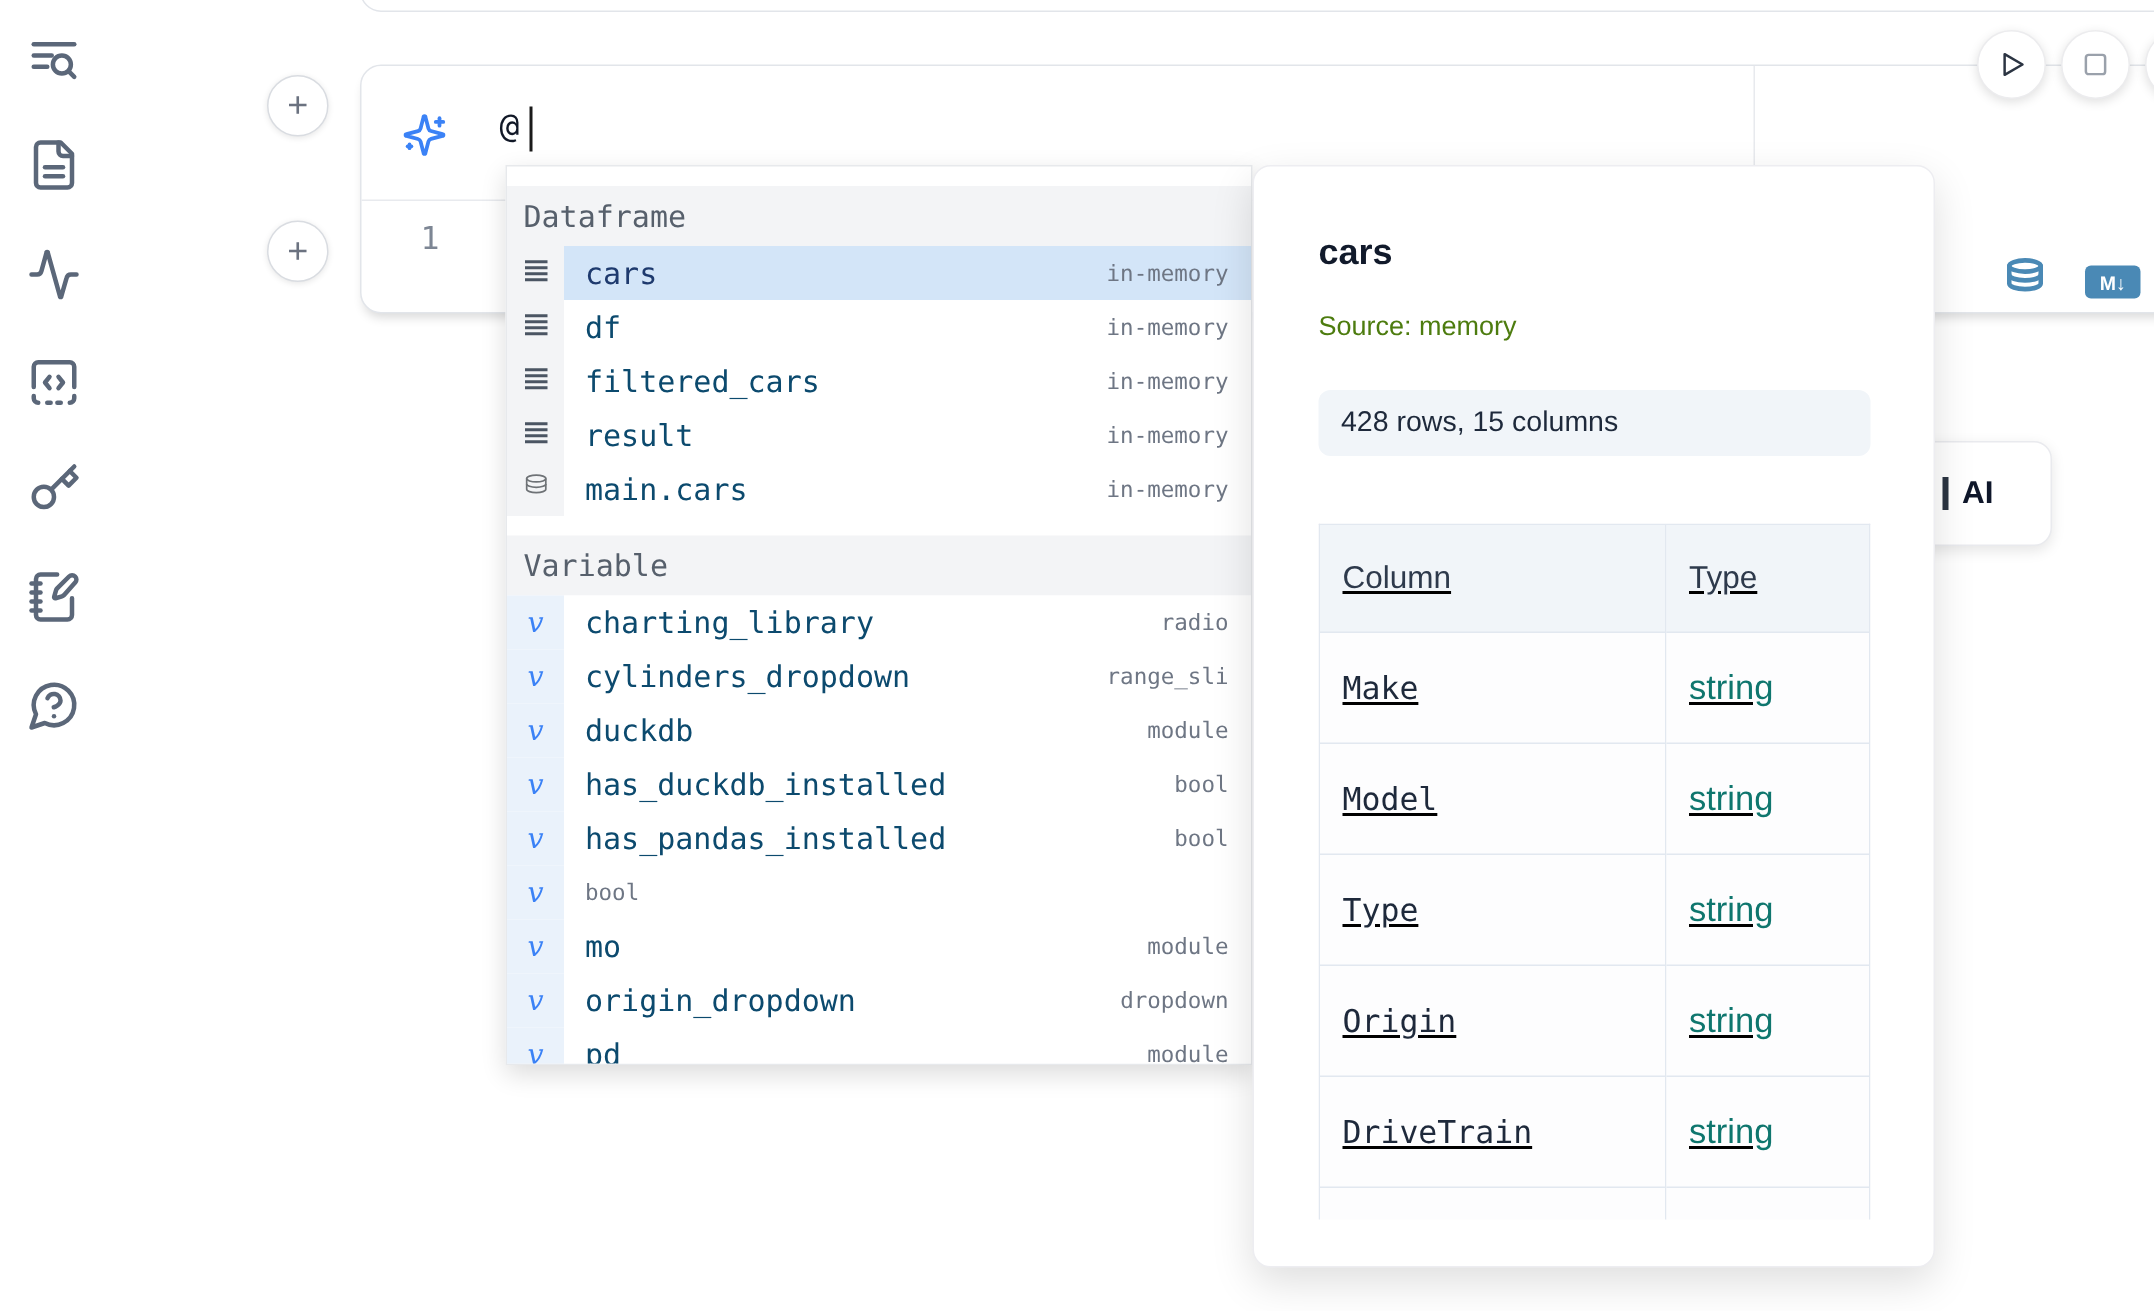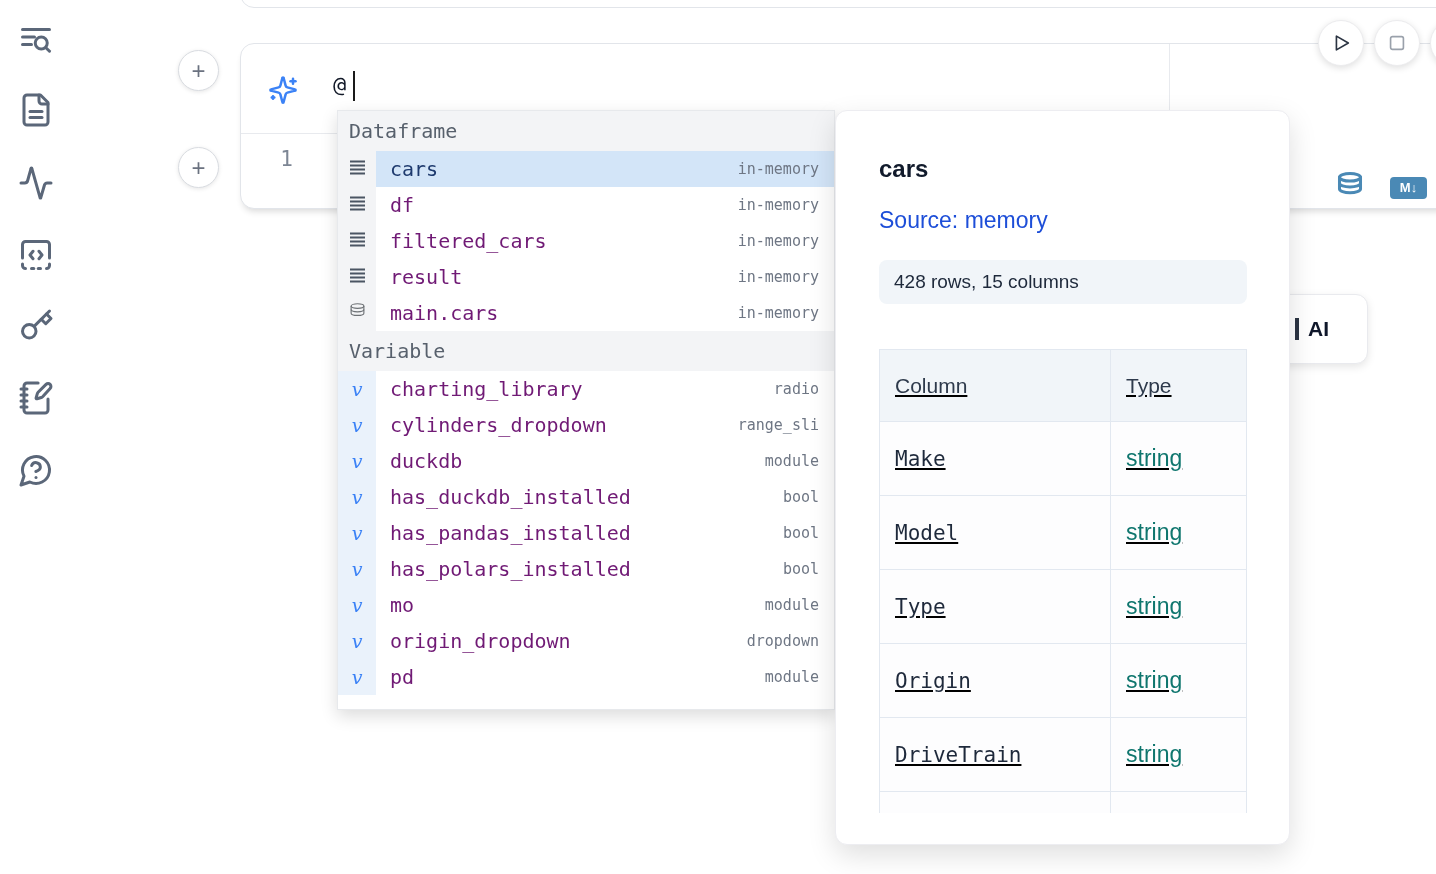--- a/index.html
+++ b/index.html
@@ -48,48 +48,48 @@
   .ctl-btn { position:absolute; top:20px; width:46px; height:46px; border-radius:50%;
     background:#fff; border:1px solid #ececee; box-shadow:0 2px 7px rgba(0,0,0,.13);
     display:flex; align-items:center; justify-content:center; cursor:pointer; z-index:6; }
   .ctl-btn svg { width:22px; height:22px; }
 
   
   .dropdown { position:absolute; left:337px; top:110px; width:498px; height:600px;
     background:#fff; border:1px solid #e7e9ec; box-shadow:0 6px 16px rgba(0,0,0,.14);
     overflow:hidden; z-index:20; font-family:"DejaVu Sans Mono", monospace; }
   .ac-header { height:40px; line-height:40px; background:#f3f4f6; color:#57606c;
-    font-size:20px; padding-left:11px; }
+    font-size:20px; padding-left:11px;margin-top:13px; }
   .ac-row { display:flex; height:36px; cursor:pointer; }
   .ac-gutter { width:38px; flex:0 0 38px; display:flex; align-items:center; justify-content:center; }
   .gut-gray { background:#f3f4f6; }
   .gut-blue { background:#eaf2fb; }
   .ac-main { flex:1; display:flex; align-items:center; justify-content:space-between;
     padding:0 15px 0 14px; background:#fff; }
   .ac-row.selected .ac-main { background:#d3e5f8; }
-  .ac-name { font-size:20px; color:#701a75; white-space:pre; }
+  .ac-name { font-size:20px; color:#0c4a6e; white-space:pre; }
   .ac-row.selected .ac-name { color:#1e3a6e; }
   .ac-type { font-size:15px; color:#6e7684; white-space:pre; }
   .rows-icon svg { width:17px; height:15px; stroke:#4b5563; stroke-width:2; }
   .tbl-icon svg { width:17px; height:18px; stroke:#6e7276; fill:none; stroke-width:1.6; }
   .var-glyph { font-family:"DejaVu Serif", serif; font-style:italic; font-size:19px; color:#3b82f6; }
 
   
   .ai-card { position:absolute; left:1272px; top:294px; width:96px; height:70px;
     background:#fff; border:1px solid #e9eaee; border-radius:12px; box-shadow:0 3px 9px rgba(0,0,0,.10);
     display:flex; align-items:center; z-index:10; cursor:pointer; }
   .ai-card .bar { width:4px; height:22px; background:#2b3442; margin-left:22px; }
   .ai-card .ai-label { font-size:21px; font-weight:bold; color:#0f172a; margin-left:9px;text-align:right; }
 
   
   .panel { position:absolute; left:835px; top:110px; width:455px; height:735px;
     background:#fff; border:1px solid #ededf1; border-radius:12px;
     box-shadow:0 10px 28px rgba(0,0,0,.13); z-index:30; }
   .panel-title { position:absolute; left:43px; top:44px; font-size:24px; font-weight:bold; color:#111a2b; }
-  .panel-source { position:absolute; left:43px; top:96px; font-size:23px; color:#1d4ed8; }
+  .panel-source { position:absolute; left:43px; top:96px; font-size:18px; color:#4d7c0f; }
   .panel-badge { position:absolute; left:43px; top:149px; width:368px; height:44px;
     background:#f1f5f9; border-radius:8px; display:flex; align-items:center; padding-left:15px;
     font-size:19px; color:#1e293b; }
   .ptable-wrap { position:absolute; left:43px; top:238px; width:368px; height:464px; overflow:hidden; }
   .ptable { width:368px; border:1px solid #e2e8f0; border-bottom:none;text-decoration:underline; }
   .prow { display:flex; }
   .pcell { border-bottom:1px solid #e2e8f0; display:flex; align-items:center; padding-left:15px; }
   .pcell.c1 { width:231px; border-right:1px solid #e2e8f0; }
   .pcell.c2 { width:135px; }
   .phead .pcell { height:72px; background:#f1f5f9; font-size:21px; color:#2e3a4c; }
@@ -319,21 +319,20 @@
       <span class="ac-main">
           <span class="ac-name">has_pandas_installed</span>
           <span class="ac-type">bool</span>
         </span>
     </div>
     <div class="ac-row">
       <span class="ac-gutter gut-blue">
           <span class="var-glyph">v</span>
         </span>
       <span class="ac-main">
-          <span class="ac-name">has_polars_installed</span>
           <span class="ac-type">bool</span>
         </span>
     </div>
     <div class="ac-row">
       <span class="ac-gutter gut-blue">
           <span class="var-glyph">v</span>
         </span>
       <span class="ac-main">
           <span class="ac-name">mo</span>
           <span class="ac-type">module</span>

